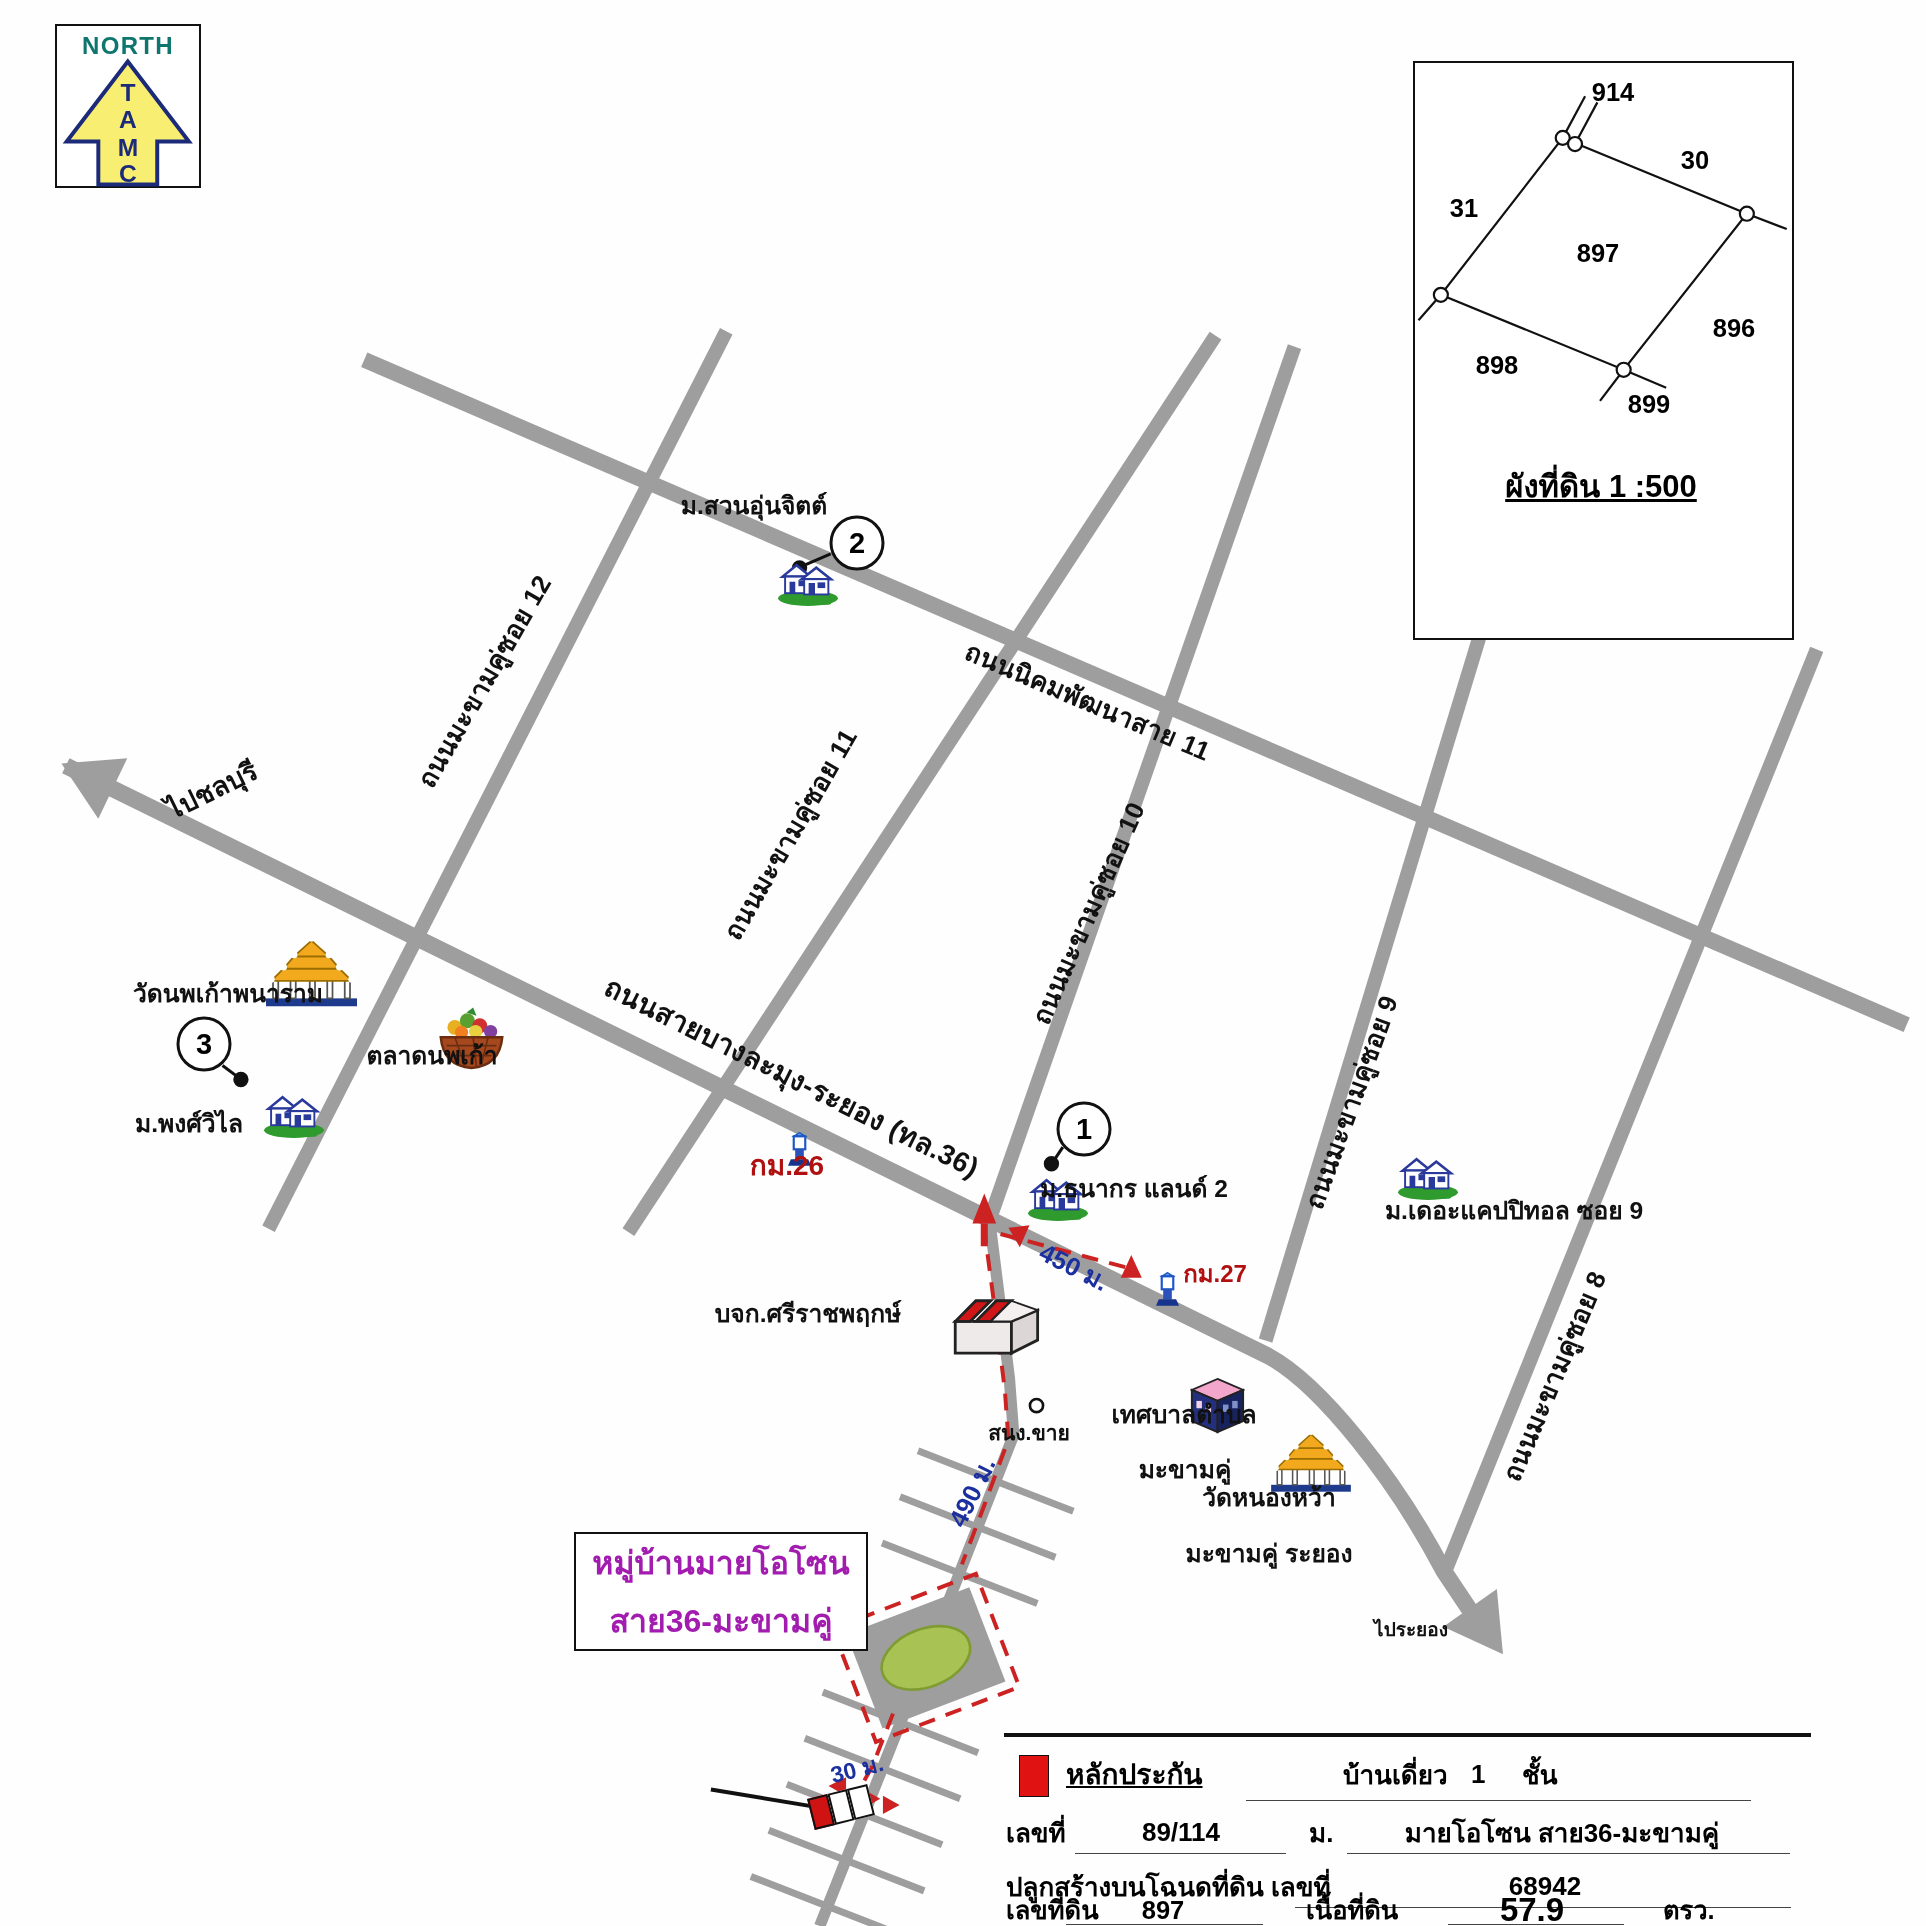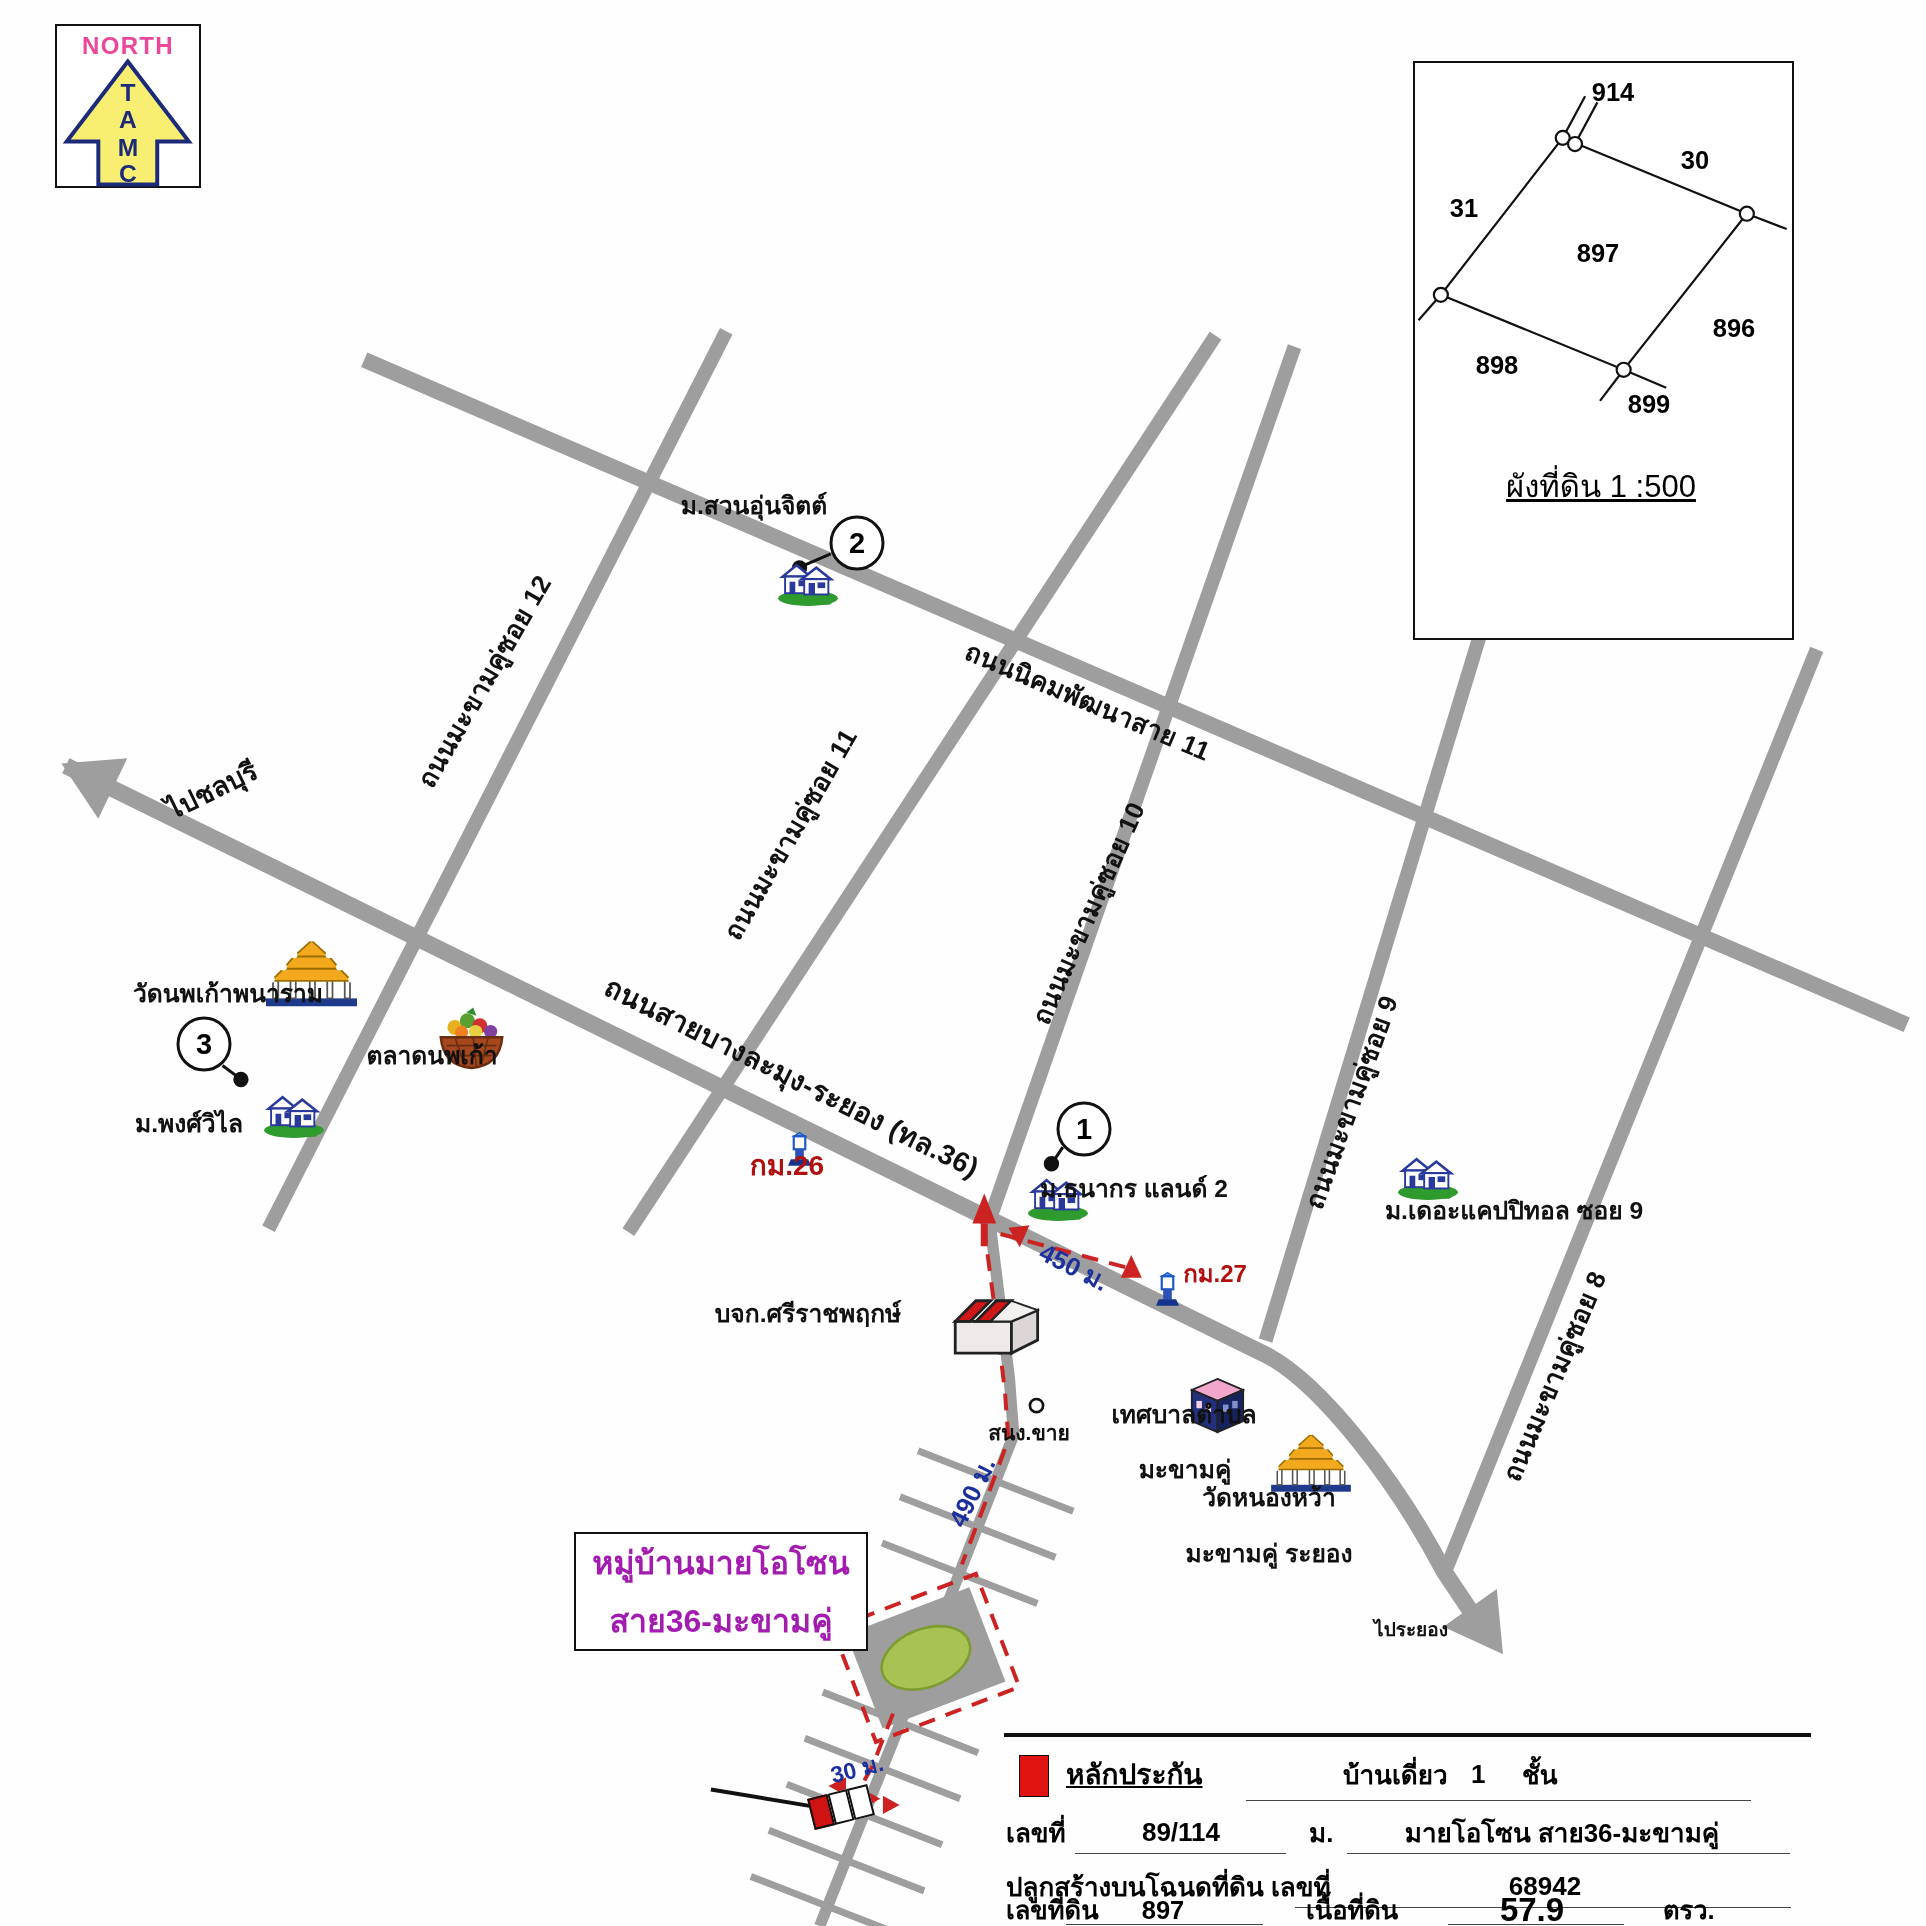--- a/index.html
+++ b/index.html
@@ -13,27 +13,27 @@
   .red{color:#c01212;}
   .kmred{color:#b01010;}
   .poi-icon{position:absolute;transform:translate(-50%,-50%);z-index:2;}
   .numcircle{position:absolute;width:49px;height:49px;border:3.5px solid #111;border-radius:50%;
              background:#fff;display:flex;align-items:center;justify-content:center;
              font-size:29px;font-weight:bold;z-index:4;transform:translate(-50%,-50%);}
   .boxed{position:absolute;border:2.6px solid #111;background:#fff;z-index:4;}
   
   #north-box{left:55px;top:24px;width:142px;height:160px;}
   #north-title{position:absolute;left:50%;top:6.1px;transform:translateX(-50%);
-               font-size:24px;font-weight:bold;color:#ec4899;letter-spacing:1.3px;}
+               font-size:24px;font-weight:bold;color:#0f766e;letter-spacing:1.3px;}
   .tamc-letter{position:absolute;left:71px;transform:translate(-50%,-50%);font-size:24.6px;
                font-weight:bold;color:#1c2a7a;z-index:5;}
   
   #inset-box{left:1413px;top:61px;width:377px;height:575px;border:2.2px solid #111;}
   #inset-title{position:absolute;left:186px;top:423px;transform:translate(-50%,-50%);
-               font-size:31px;font-weight:normal;text-decoration:underline;white-space:nowrap;}
+               font-size:31px;font-weight:bold;text-decoration:underline;white-space:nowrap;}
   .inset-num{position:absolute;transform:translate(-50%,-50%);font-size:25.5px;font-weight:bold;}
   
   #village-box{left:574px;top:1532px;width:290px;height:115px;border:2.2px solid #111;
                display:flex;flex-direction:column;align-items:center;justify-content:center;
                gap:6.1px;font-size:32px;font-weight:bold;color:#a21caf;}
   #site-box{left:463px;top:1691px;width:303px;height:99px;border:2.6px solid #111;background:#f6ee6e;
             display:flex;align-items:center;justify-content:center;font-size:40px;font-weight:bold;color:#d21414;}
   
   #collateral{position:absolute;left:810px;top:1791px;width:62px;height:32px;display:flex;
               transform:rotate(-14deg);z-index:4;}

